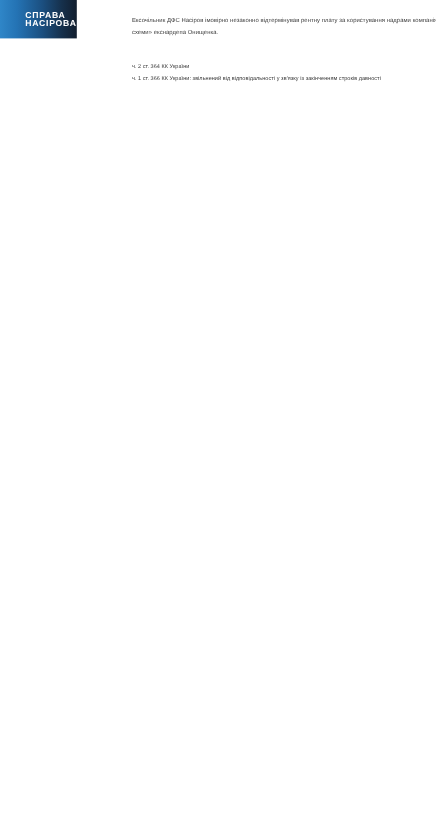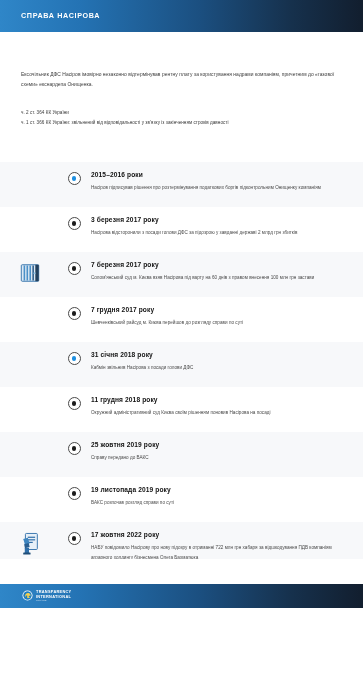--- a/index.html
+++ b/index.html
@@ -12,21 +12,20 @@
     background: #ffffff;
     font-family: "Liberation Sans", "DejaVu Sans", sans-serif;
   }
 
   .page {
     position: relative;
     width: 363px;
     height: 608px;
     background: #ffffff;
     display: flex;
-    flex-direction: column;
     gap: 25px;
   }
 
   
   .header {
     height: 32px;
     flex: 0 0 32px;
     background: linear-gradient(90deg, #2f86c8 0%, #2473b4 22%, #1b4f80 55%, #16314d 80%, #121e2e 100%);
     display: flex;
     align-items: center;

